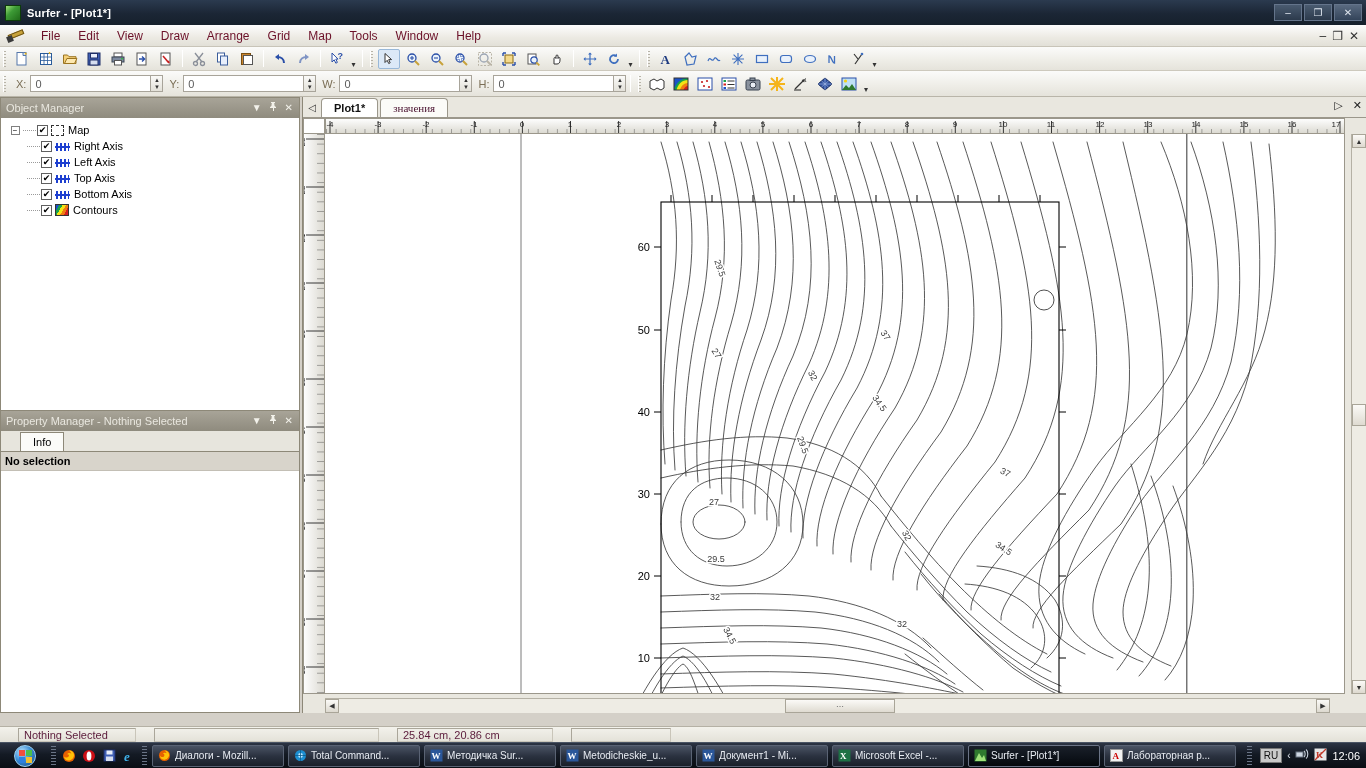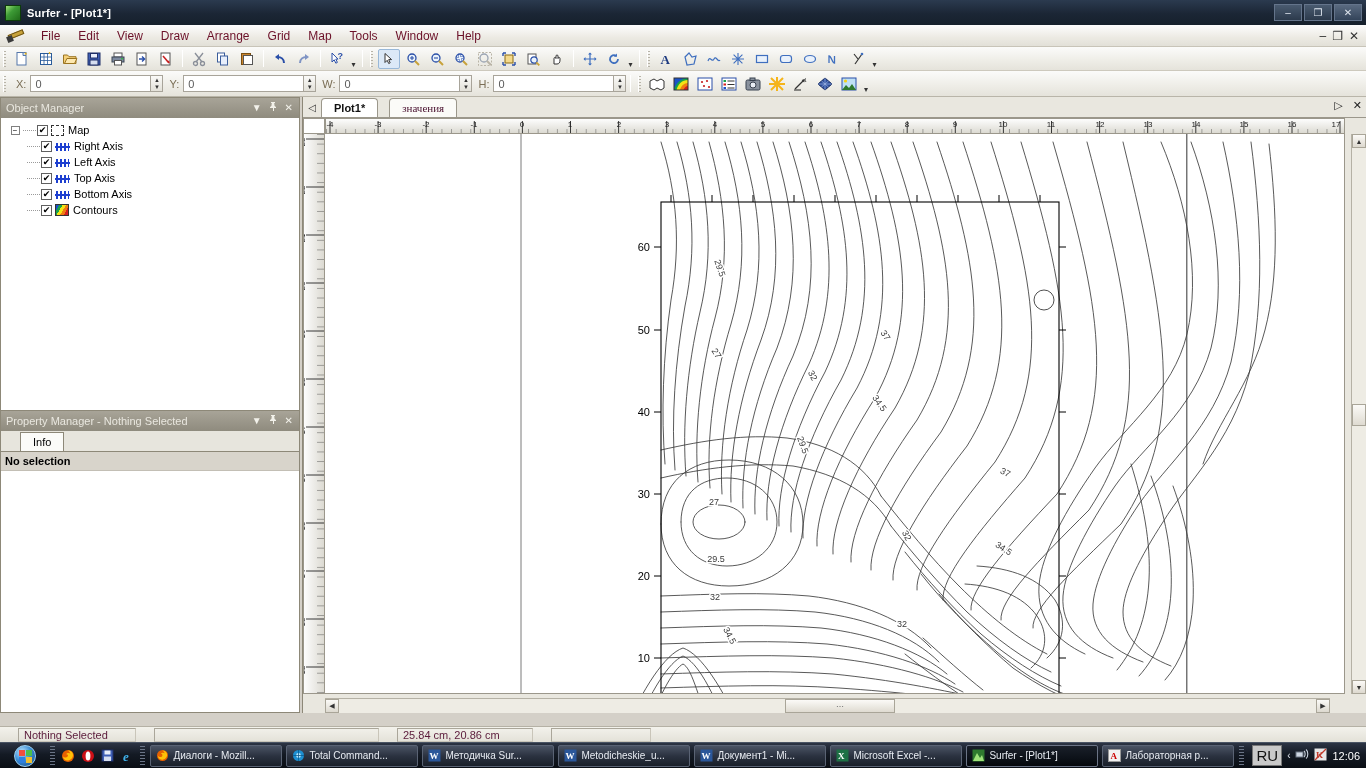--- a/index.html
+++ b/index.html
@@ -143,21 +143,21 @@
     height:21px; background:#e9e7df; display:flex; align-items:flex-end;
     border-bottom:1px solid #9b978b; position:relative;
   }
   .doc-nav { width:18px; height:19px; display:flex; align-items:center; justify-content:center;
              font-size:10px; color:#333;}
   .dtab {
     height:19px; padding:0 12px; display:flex; align-items:center;
     font-size:11px; color:#111; background:#fbfbf8;
     border:1px solid #9b978b; border-bottom:none;
     border-top-left-radius:4px; border-top-right-radius:4px;
-    margin-right:11px;
+    margin-right:2px;
   }
   .dtab.active { font-weight:bold; background:#ffffff; }
   .dtab.ru { color:#4a1230;font-family:Liberation Serif, serif; }
   .doc-tabbar .right-btns{ position:absolute; right:4px; top:2px; display:flex; gap:10px; font-size:11px; color:#222;}
 
   
   .ruler-h {
     position:absolute; left:22px; top:21px; width:1020px; height:16px;
     background: linear-gradient(180deg,#fdfdfd,#dcdad2);
     border:1px solid #9b978b; overflow:hidden;
@@ -231,21 +231,21 @@
     height:22px; min-width:0; flex:0 0 auto; width:132px; margin:0 2px;
     background: linear-gradient(180deg,#4a5364 0%, #2b3240 50%, #1a202a 100%);
     border:1px solid #5a6374; border-radius:2px;
     display:flex; align-items:center; padding:0 4px; gap:4px;
     color:#e8ecf2; font-size:10px; overflow:hidden; white-space:nowrap;
   }
   .tbtn.active { background: linear-gradient(180deg,#1a202a 0%, #0d1219 60%, #05080c 100%); border-color:#6b7486;}
   .tbtn .tlbl { overflow:hidden; text-overflow:ellipsis; white-space:nowrap;}
   .tico { width:14px;height:14px;flex:0 0 14px; display:flex;align-items:center;justify-content:center;font-size:10px;}
   .tray { margin-left:auto; display:flex; align-items:center; gap:5px; padding-right:6px; color:#dfe5ee; font-size:10px;}
-  .tray-lang{ background:#c9c9c9; color:#111; padding:1px 3px; font-size:15px; border:1px solid #777;}
+  .tray-lang{ background:#c9c9c9; color:#111; padding:1px 3px; font-size:10px; border:1px solid #777;}
   .clock { font-size:11px; color:#ffffff; }
 
   
   .ctext { font-family:"Liberation Sans",sans-serif; font-size:9px; fill:#3a3a3a; }
   .atext { font-family:"Liberation Sans",sans-serif; font-size:11px; fill:#000; }
 </style>
 </head>
 <body>
 
 <div id="app">
@@ -994,21 +994,21 @@
     <div class="sb-h">
       <div class="sb-arrow" style="position:absolute;left:0;top:0;width:14px;height:14px;">◀</div>
       <div class="sb-thumb" style="position:absolute;left:460px;top:0;width:110px;height:14px;display:flex;align-items:center;justify-content:center;font-size:8px;color:#666;">⋯</div>
       <div class="sb-arrow" style="position:absolute;right:0;top:0;width:14px;height:14px;">▶</div>
     </div>
   </div>
 
   <div class="statusbar">
     <div class="sb-cell" style="width:118px;">Nothing Selected</div>
     <div class="sb-cell" style="width:225px;"></div>
-    <div class="sb-cell" style="width:136px;">25.84 cm, 20.86 cm</div>
+    <div class="sb-cell" style="width:156px;">25.84 cm, 20.86 cm</div>
     <div class="sb-cell" style="width:100px;"></div>
   </div>
 
   <div class="taskbar">
     <div class="startbtn">
       <div class="orb"></div>
     </div>
     <div class="qgrip"></div>
     <div class="qbtn">
       <svg width="14" height="14" viewBox="0 0 14 14">

